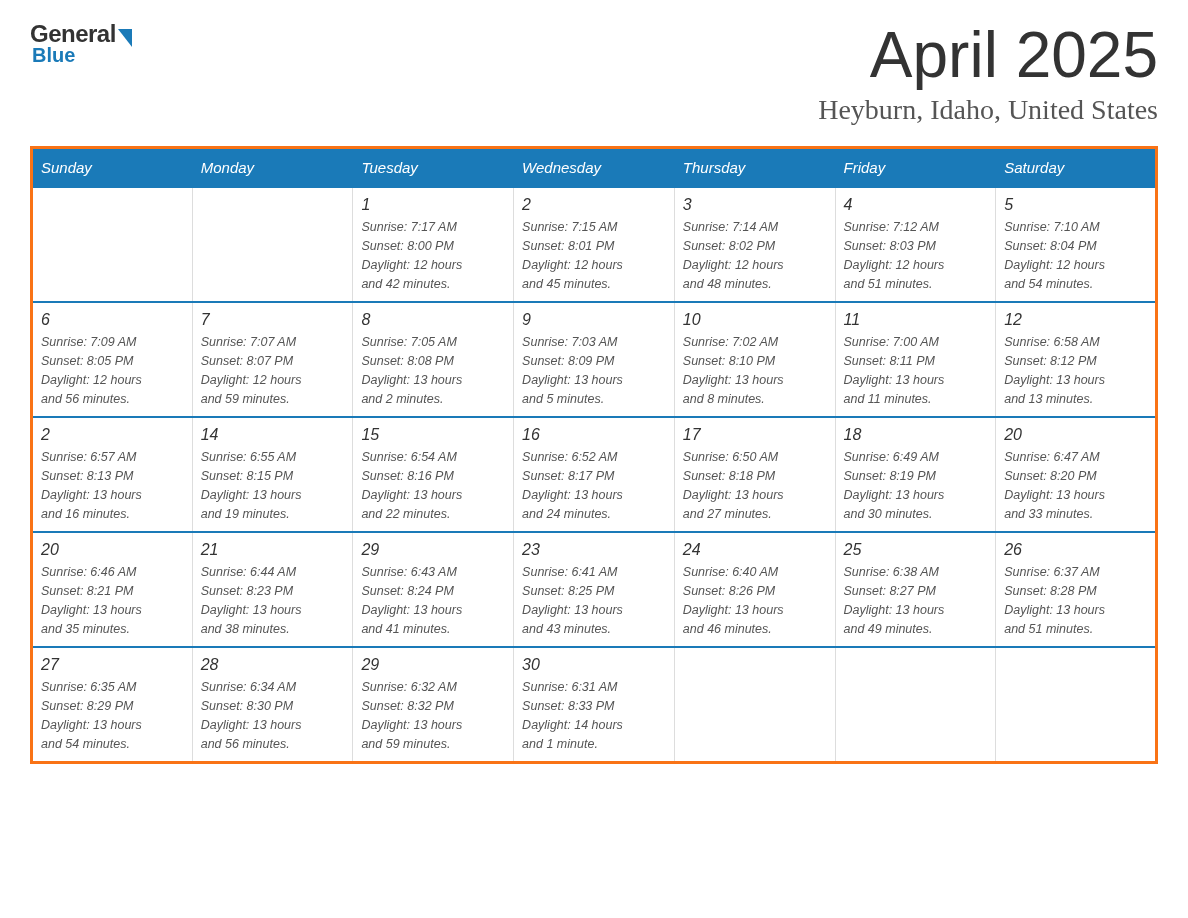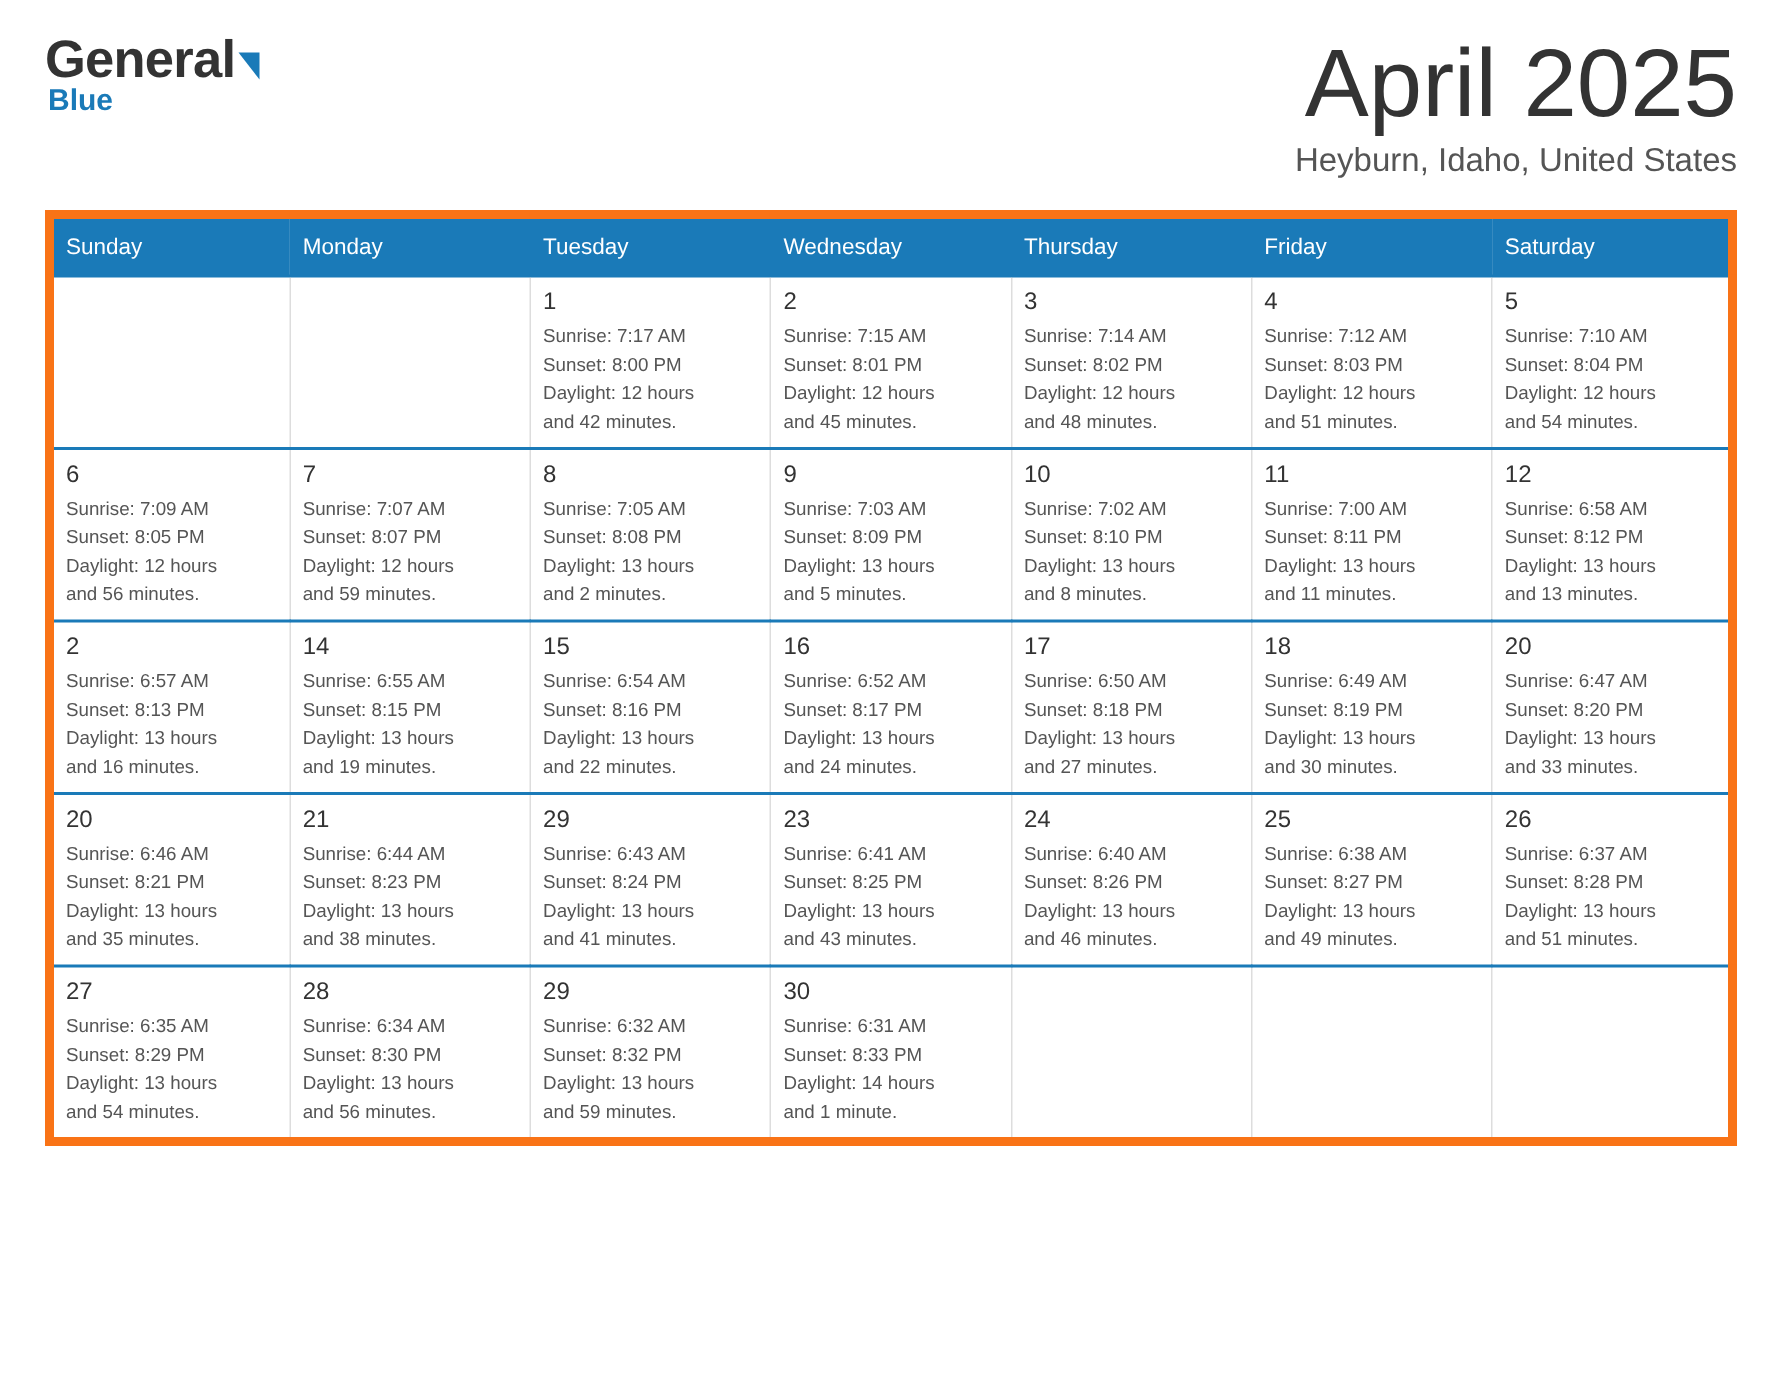--- a/index.html
+++ b/index.html
@@ -18,21 +18,21 @@
     .logo {
       display: flex;
       flex-direction: column;
       align-items: flex-start;
     }
     .logo-top {
       display: flex;
       align-items: center;
     }
     .logo-general {
-      font-size: 35px;
+      font-size: 24px;
       font-weight: bold;
       color: #333;
       letter-spacing: -0.5px;
     }
     .logo-arrow {
       width: 0;
       height: 0;
       border-left: 14px solid transparent;
       border-right: 0px solid transparent;
       border-top: 18px solid #1a7ab8;
@@ -49,28 +49,30 @@
     .title-section {
       text-align: right;
     }
     .page-title {
       font-size: 64px;
       font-weight: normal;
       color: #333;
       line-height: 1.1;
     }
     .subtitle {
-      font-size: 22px;
+      font-size: 28px;
       color: #555;
       margin-top: 4px;
+      font-family: Liberation Serif, serif;
     }
     .calendar {
       width: 100%;
       border-collapse: collapse;
-      border: 6px solid #f97316;
+      border: 3px solid #f97316;
+      font-style: italic;
     }
     .calendar th {
       background-color: #1a7ab8;
       color: #fff;
       padding: 10px 8px;
       text-align: left;
       font-size: 15px;
       font-weight: normal;
       border: 1px solid #1a7ab8;
     }

